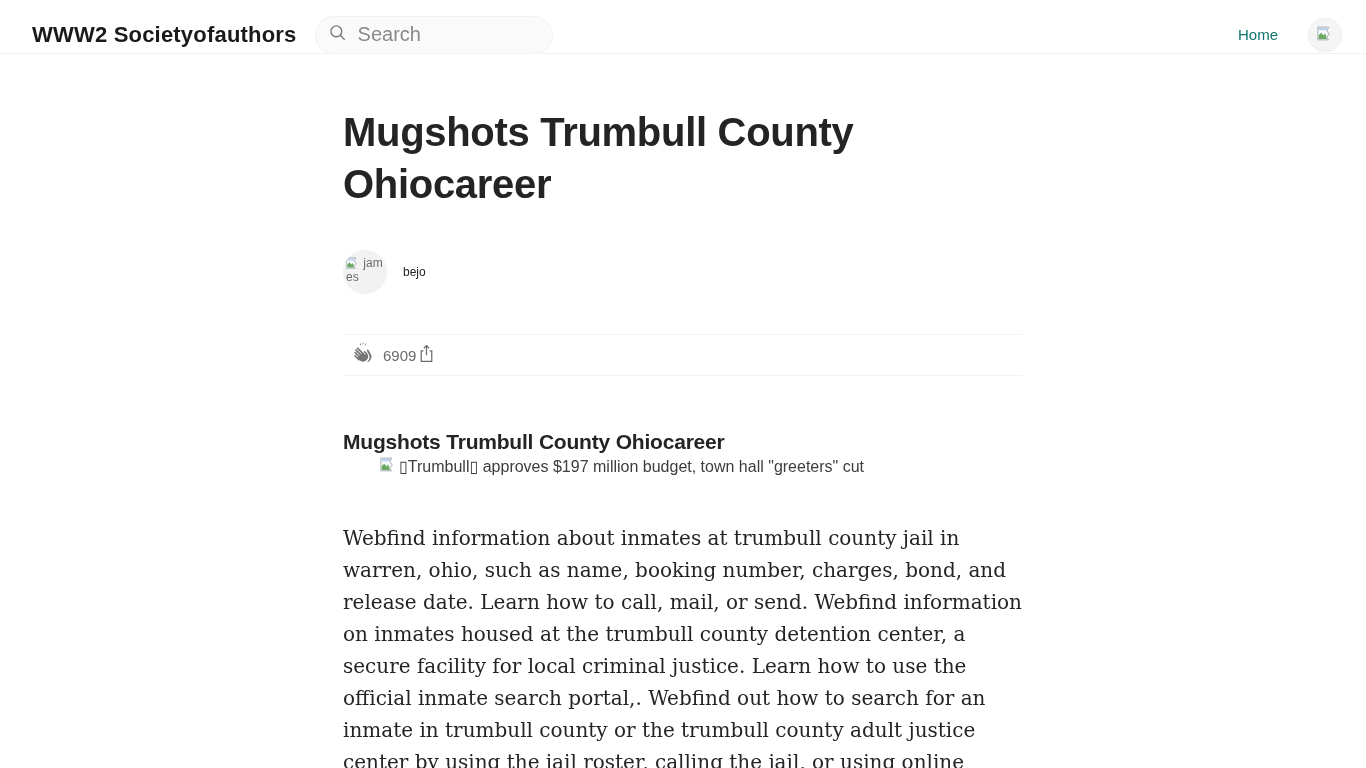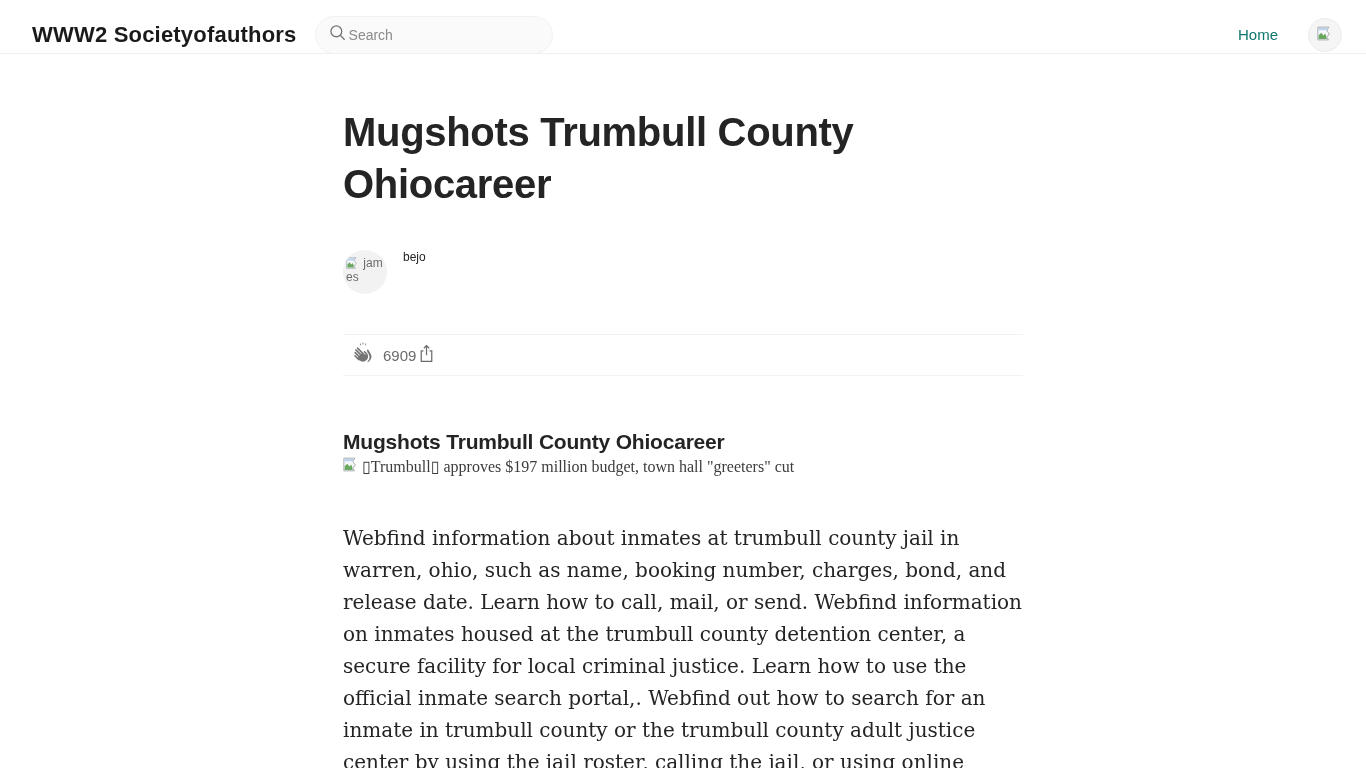--- a/index.html
+++ b/index.html
@@ -8,56 +8,56 @@
 
   
   .site-header { height: 54px; display: flex; align-items: center;
     padding: 16px 24px 0 32px; border-bottom: 1px solid #f0f0f0; background: #fff; }
   .brand { font-size: 22px; font-weight: 700; color: #1a1a1a; letter-spacing: 0.2px;
     cursor: pointer; white-space: nowrap; }
   .search-pill { margin-left: 18px; width: 238px; height: 38px; background: #fafafa;
     border: 1px solid #f2f2f2; border-radius: 20px; display: flex; align-items: center;
     padding: 0 12px; }
   .search-pill svg { flex: 0 0 auto; }
-  .search-input { border: none; outline: none; background: transparent; margin-left: 1px;
-    font-size: 14px; color: #8b5cf6; width: 170px;
+  .search-input { border: none; outline: none; background: transparent; margin-left: 10px;
+    font-size: 20px; color: #8b5cf6; width: 170px;
     font-family: "Liberation Sans", "DejaVu Sans", sans-serif; }
   .search-input::placeholder { color: #8a8a8a; }
   .header-spacer { flex: 1; }
   .nav-home { font-size: 15px; color: #0f766e; cursor: pointer; margin-right: 30px; }
   .header-avatar { width: 34px; height: 34px; border-radius: 50%; background: #f5f5f5;
     border: 1px solid #ececec; display: flex; align-items: flex-start; justify-content: center;
     padding-top: 7px; cursor: pointer; overflow: hidden; }
 
   
   .container { width: 680px; margin: 0 auto; }
   .article-title { margin-top: 52px; font-size: 40px; line-height: 52px; font-weight: 700;
     letter-spacing: -0.3px; color: #242424; }
 
-  .author-row { margin-top: 40px; display: flex; }
+  .author-row { margin-top: 40px; display: flex; align-items: center; }
   .author-avatar { width: 44px; height: 44px; border-radius: 50%; background: #f2f2f2;
     overflow: hidden; cursor: pointer; font-size: 12px; line-height: 14px; color: #6b6b6b;
     padding: 6px 0 0 3px; word-break: break-all; }
   .author-avatar svg { vertical-align: -2px; }
   .author-name { margin-left: 16px; font-size: 12px; color: #242424; cursor: pointer; }
 
   .engagement-bar { margin-top: 40px; height: 42px; border-top: 1px solid #f2f2f2;
     border-bottom: 1px solid #f2f2f2; display: flex; align-items: center;
     justify-content: flex-start; }
   .clap-button { display: flex; align-items: center; gap: 8px; background: none; border: none;
     cursor: pointer; padding: 0 0 0 8px; }
   .clap-count { font-size: 15px; color: #6b6b6b;
     font-family: "Liberation Sans", "DejaVu Sans", sans-serif; }
   .share-button { background: none; border: none; cursor: pointer; padding: 0 14px 0 0; }
 
   .section-heading { margin-top: 54px; font-size: 21px; font-weight: 700; color: #242424;
     letter-spacing: -0.2px; }
   .image-alt-line { margin-top: 3px; font-size: 16px; color: #3d3d3d;
-    font-family: Liberation Serif, serif; display: flex;
-    align-items: center; gap: 2px; }
+    font-family: Liberation Sans, sans-serif; display: flex;
+    align-items: center; gap: 2px; margin-left: 37px; }
 
   .body-paragraph { margin-top: 46px; font-family: "DejaVu Serif", "Liberation Serif", serif;
     font-size: 20px; line-height: 32px; color: #242424; }
 </style>
 </head>
 <body>
 
 <header class="site-header">
   <div class="brand">WWW2 Societyofauthors</div>
 

